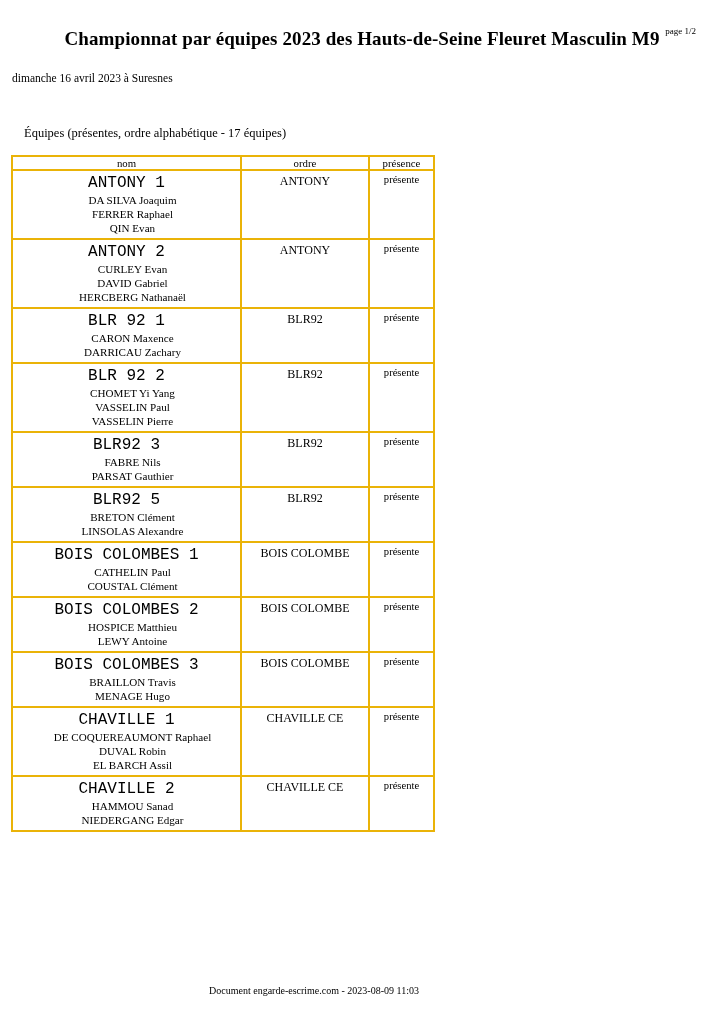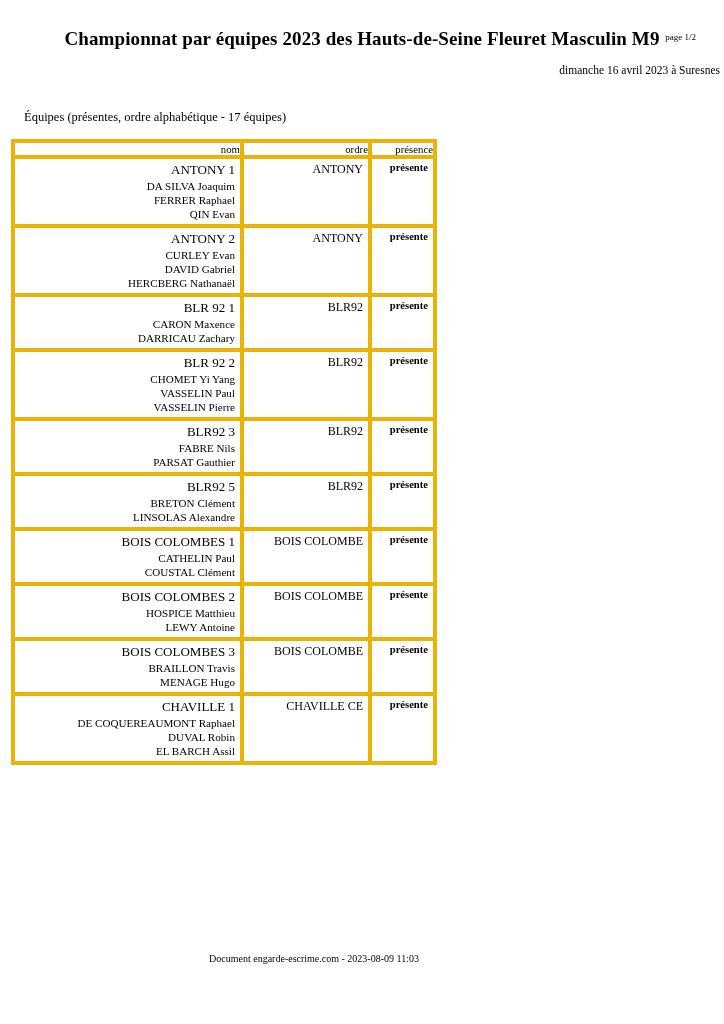--- a/index.html
+++ b/index.html
@@ -17,91 +17,91 @@
   }
   .page {
     position: relative;
     width: 724px;
     height: 1024px;
     box-sizing: border-box;
     padding: 0;
   }
   .page-number {
     position: absolute;
-    top: 32px;
+    top: 26px;
     right: 28px;
     font-size: 9px;
     font-family: "Liberation Serif", serif;
     color: #000;
   }
   .doc-title {
     text-align: center;
     font-size: 19px;
     font-weight: bold;
     margin: 0;
     padding-top: 28px;
     letter-spacing: 0.1px;
   }
   .doc-subtitle {
-    text-align: right;
+    text-align: left;
     font-size: 11.5px;
-    margin: 4px;
+    margin: 12px;
     padding-top: 10px;
   }
   .section-title {
     font-size: 12.5px;
     margin: 0;
     padding-top: 30px;
     padding-left: 24px;
   }
   table.teams {
     border-collapse: collapse;
     margin-left: 11px;
     margin-top: 14px;
     table-layout: fixed;
     width: 422px;
   }
   table.teams td, table.teams th {
-    border: 4px solid #eab308;
+    border: 2px solid #eab308;
     vertical-align: top;
     padding: 0;
     font-size: 10.8px;
     font-weight: normal;
-    text-align: right;
+    text-align: center;
   }
   col.col-nom { width: 229px; }
   col.col-club { width: 128px; }
   col.col-pres { width: 65px; }
   .head-cell {
     padding: 4px 5px 5px 5px;
     font-size: 10.8px;
   }
   .team-name {
     padding: 3px 5px 1px 5px;
-    font-size: 13px;
+    font-size: 16px;
+    font-family: Liberation Mono, monospace;
   }
   .fencer {
     padding: 1px 5px 1px 17px;
     font-size: 11.1px;
   }
   .fencer:last-child {
     padding-bottom: 4px;
   }
   .club-cell {
     padding: 3px 5px 4px 5px;
     font-size: 12px;
   }
   .pres-cell {
     padding: 3px 5px 4px 5px;
     font-size: 10.6px;
-    font-weight: bold;
   }
   .footer {
     position: absolute;
-    bottom: 60px;
+    bottom: 28px;
     left: 0;
     width: 628px;
     text-align: center;
     font-size: 10px;
   }
 </style>
 </head>
 <body>
 
 <div class="page">
@@ -254,18 +254,31 @@
             <div class="fencer">DUVAL Robin</div>
             <div class="fencer">EL BARCH Assil</div>
           </td>
           <td>
             <div class="club-cell">CHAVILLE CE</div>
           </td>
           <td>
             <div class="pres-cell">présente</div>
           </td>
         </tr>
+        <tr>
+          <td>
+            <div class="team-name">CHAVILLE 2</div>
+            <div class="fencer">HAMMOU Sanad</div>
+            <div class="fencer">NIEDERGANG Edgar</div>
+          </td>
+          <td>
+            <div class="club-cell">CHAVILLE CE</div>
+          </td>
+          <td>
+            <div class="pres-cell">présente</div>
+          </td>
+        </tr>
       </tbody>
   </table>
 
   <div class="footer">Document engarde-escrime.com - 2023-08-09 11:03</div>
 
 </div>
 
 </body></html>

